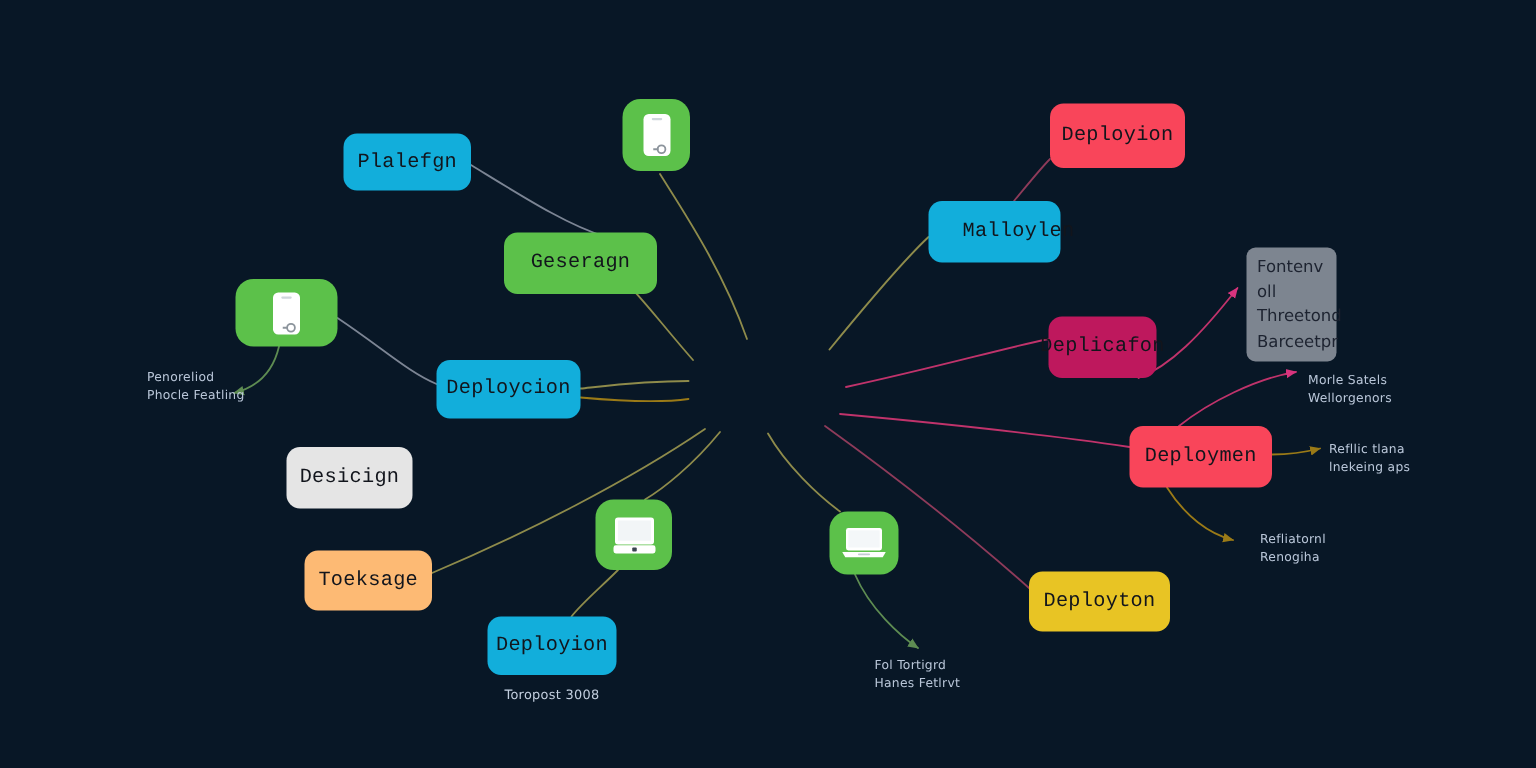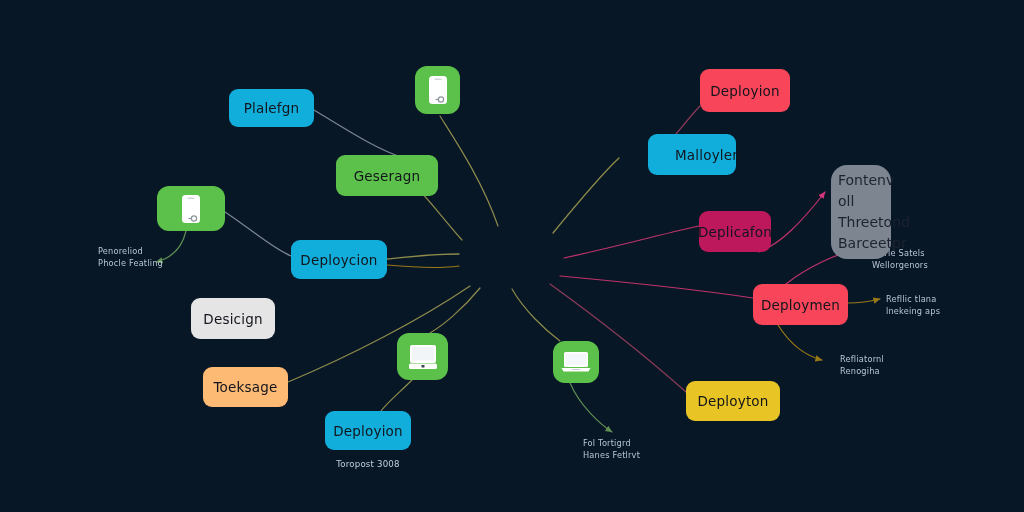--- a/index.html
+++ b/index.html
@@ -27,20 +27,21 @@
     display: flex;
     align-items: center;
     justify-content: center;
     border-radius: 9px;
     box-sizing: border-box;
     color: #12151c;
     font-size: 13.5px;
     letter-spacing: 0.2px;
     white-space: nowrap;
     text-align: center;
+    font-family: Liberation Mono, monospace;
   }
   .node.center {
     font-size: 16px;
     border-radius: 13px;
     letter-spacing: 0.4px;
   }
   .icon-node {
     position: absolute;
     display: flex;
     align-items: center;
@@ -61,23 +62,23 @@
     position: absolute;
     font-size: 8.6px;
     color: #c3cfdf;
     letter-spacing: 0.2px;
     white-space: nowrap;
     text-align: center;
   }
   .tooltip {
     position: absolute;
     background: #7d8590;
-    border-radius: 16px;
+    border-radius: 6px;
     color: #1d2330;
-    font-size: 14px;
+    font-size: 11px;
     line-height: 1.5;
     padding: 5px 7px;
     white-space: pre-line;
     box-sizing: border-box;
   }
 </style>
 </head>
 <body>
 
 <div id="canvas" style="width: 1024px; height: 512px; background: rgb(8, 23, 38);">
@@ -132,21 +133,21 @@
       </div>
       <div class="node" style="left: 191px; top: 298px; width: 84px; height: 41px; background: #e5e5e5;">
         <span>Desicign</span>
       </div>
       <div class="node" style="left: 203px; top: 367px; width: 85px; height: 40px; background: #fdba74;">
         <span>Toeksage</span>
       </div>
       <div class="node" style="left: 325px; top: 411px; width: 86px; height: 39px; background: rgb(18, 174, 219);">
         <span>Deployion</span>
       </div>
-      <div class="node" style="left: 648px; top: 134px; width: 88px; height: 41px; background: rgb(18, 174, 219); padding-left: 32px;">
+      <div class="node" style="left: 619px; top: 134px; width: 88px; height: 41px; background: rgb(18, 174, 219); padding-left: 32px;">
         <span>Malloylen</span>
       </div>
       <div class="node" style="left: 700px; top: 69px; width: 90px; height: 43px; background: rgb(249, 69, 90);">
         <span>Deployion</span>
       </div>
       <div class="node" style="left: 699px; top: 211px; width: 72px; height: 41px; background: #be185d;">
         <span>Deplicafon</span>
       </div>
       <div class="node" style="left: 753px; top: 284px; width: 95px; height: 41px; background: rgb(249, 69, 90);">
         <span>Deploymen</span>

